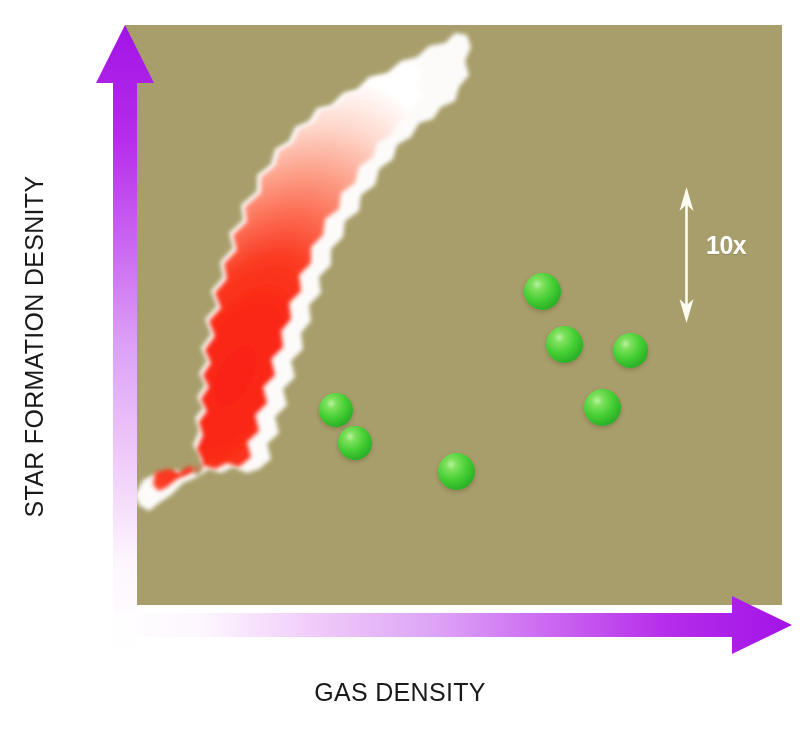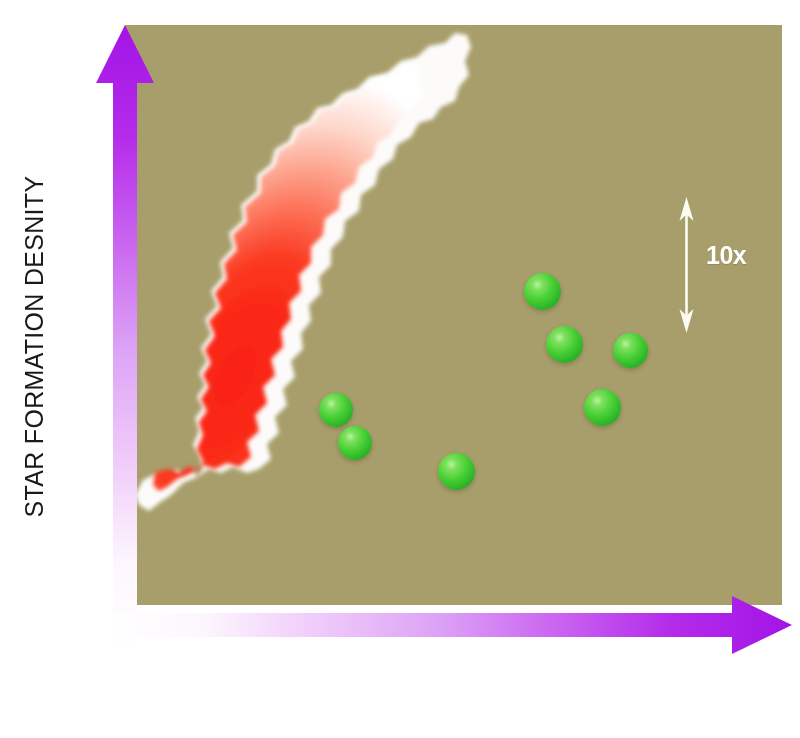--- a/index.html
+++ b/index.html
@@ -97,21 +97,21 @@
                 #46cf34 45%,
                 #2cb328 72%,
                 #1d8f23 100%);
     box-shadow: 0 2px 4px rgba(60,55,20,0.28);
   }
 
   
   .scale-annot {
     position: absolute;
     left: 545px;
-    top: 170px;
+    top: 160px;
     width: 110px;
     height: 140px;
     pointer-events: none;
   }
   .scale-bar-svg {
     position: absolute;
     left: 0;
     top: 0;
     width: 36px;
     height: 140px;
@@ -251,14 +251,15 @@
           <stop offset="66%" stop-color="#c963f0"></stop>
           <stop offset="82%" stop-color="#b52cea"></stop>
           <stop offset="100%" stop-color="#a214e6"></stop>
         </linearGradient>
       </defs>
       <path d="M 0 21 L 624 21 L 624 4 L 684 33 L 624 62 L 624 45 L 0 45 Z" fill="url(#xGrad)"></path>
     </svg>
   </div>
 
   <div class="ylabel">STAR FORMATION DESNITY</div>
+  <div class="xlabel">GAS DENSITY</div>
 
 </div>
 
 </body></html>

